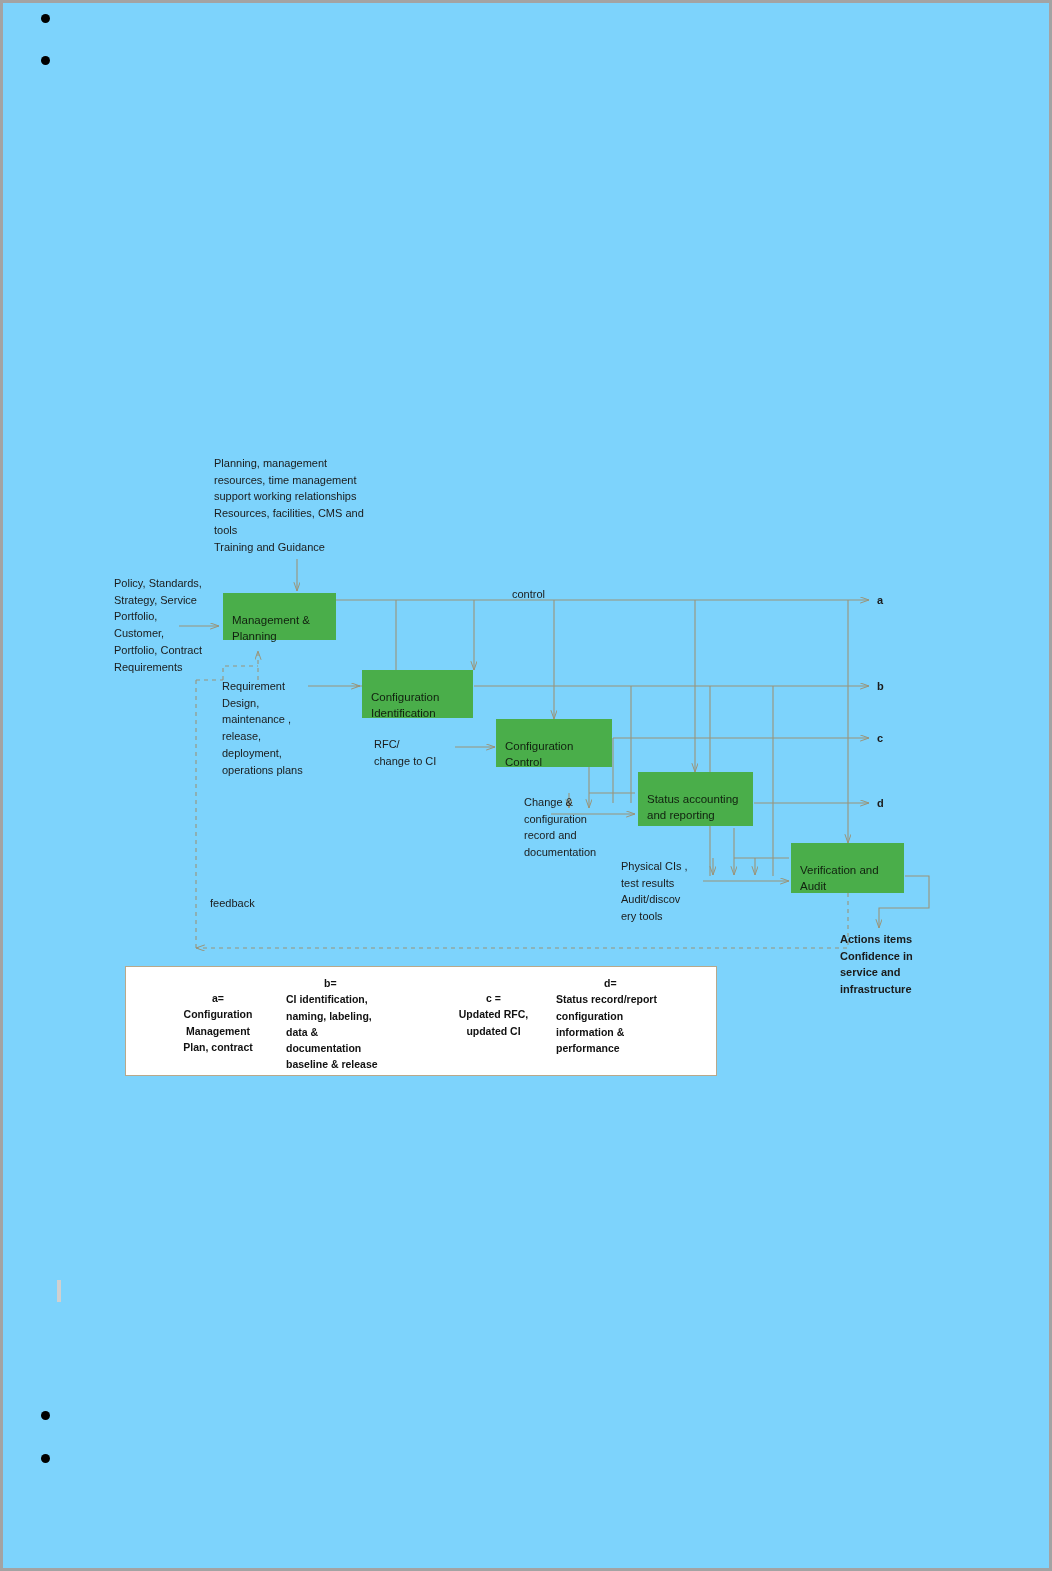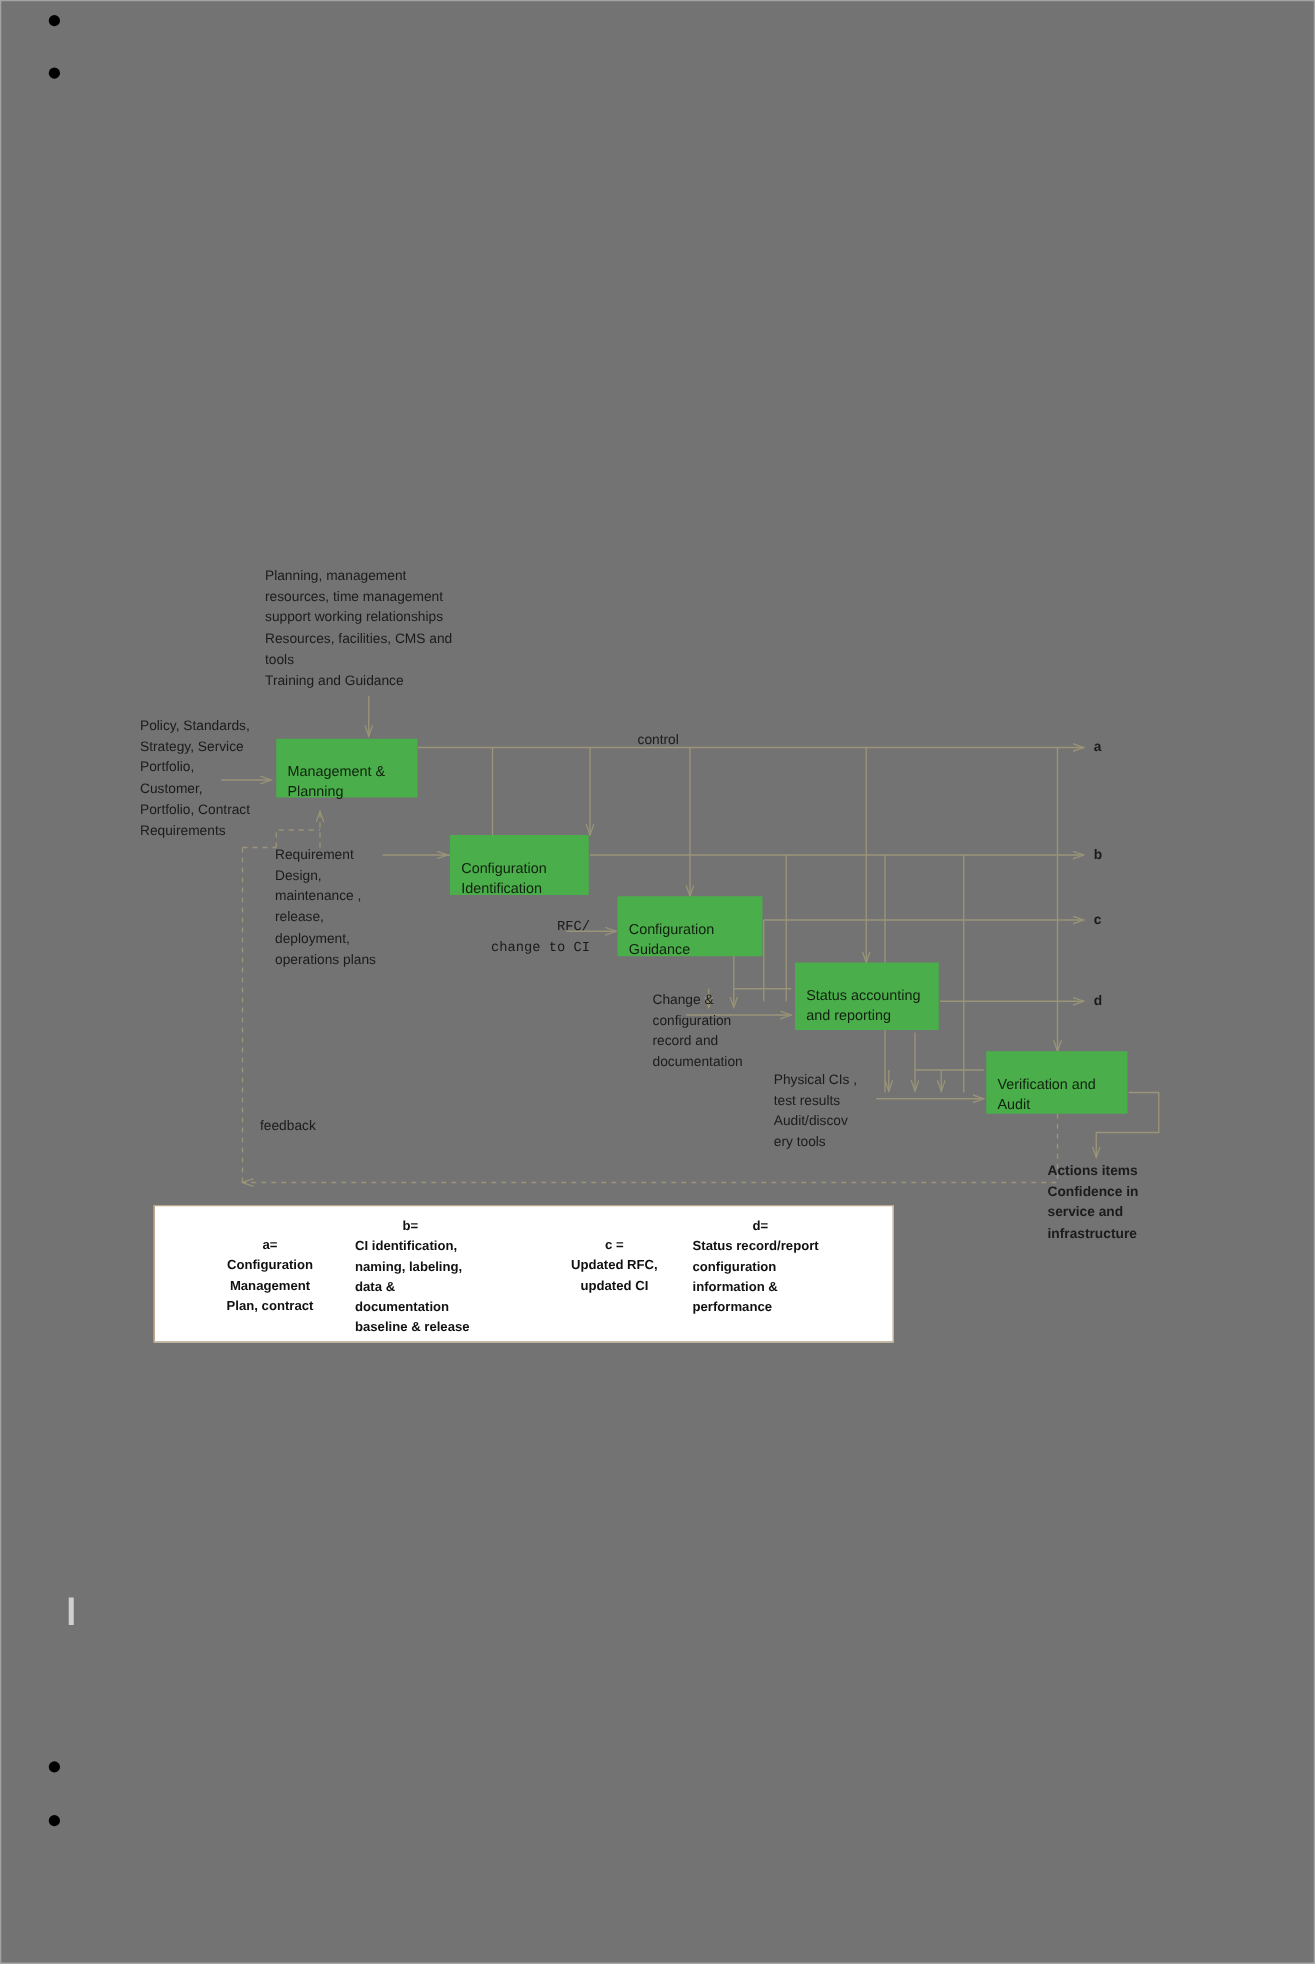--- a/index.html
+++ b/index.html
@@ -8,22 +8,22 @@
     padding: 0;
     background: #ffffff;
   }
   body {
     font-family: "Liberation Sans", sans-serif;
   }
   #page {
     position: relative;
     width: 1052px;
     height: 1571px;
-    background: #737373;
-    border: 1px solid #a3a3a3;
+    background: #7dd3fc;
+    border: 3px solid #a3a3a3;
     box-sizing: border-box;
     overflow: hidden;
   }
   .bullet {
     position: absolute;
     width: 9px;
     height: 9px;
     border-radius: 50%;
     background: #000000;
   }
@@ -194,21 +194,21 @@
 deployment,
 operations plans</div>
 
     <div class="lbl" style="left:111px; top:572px; width:120px;">Policy, Standards,
 Strategy, Service
 Portfolio,
 Customer,
 Portfolio, Contract
 Requirements</div>
 
-    <div class="lbl" style="left:371px; top:733px; width:100px; text-align:right;font-family:Liberation Mono, monospace;">RFC/
+    <div class="lbl" style="left:371px; top:733px; width:100px; ">RFC/
 change to CI</div>
 
     <div class="lbl" style="left:477px; top:791px; width:120px;margin-left:44px;">Change &amp;
 configuration
 record and
 documentation</div>
 
     <div class="lbl" style="left:618px; top:855px; width:95px;">Physical CIs ,
 test results
 Audit/discov
@@ -223,21 +223,21 @@
 service and
 infrastructure</div>
 
     <div class="node" style="left:220px; top:590px; width:113px; height:47px;">Management &amp;
 Planning</div>
 
     <div class="node" style="left:359px; top:667px; width:111px; height:48px;">Configuration
 Identification</div>
 
     <div class="node" style="left:493px; top:716px; width:116px; height:48px;">Configuration
-Guidance</div>
+Control</div>
 
     <div class="node" style="left:635px; top:769px; width:115px; height:54px;">Status accounting
 and reporting</div>
 
     <div class="node" style="left:788px; top:840px; width:113px; height:50px;">Verification and
 Audit</div>
 
     <div class="outlet" style="left:874px; top:591px;">a</div>
     <div class="outlet" style="left:874px; top:677px;">b</div>
     <div class="outlet" style="left:874px; top:729px;">c</div>

